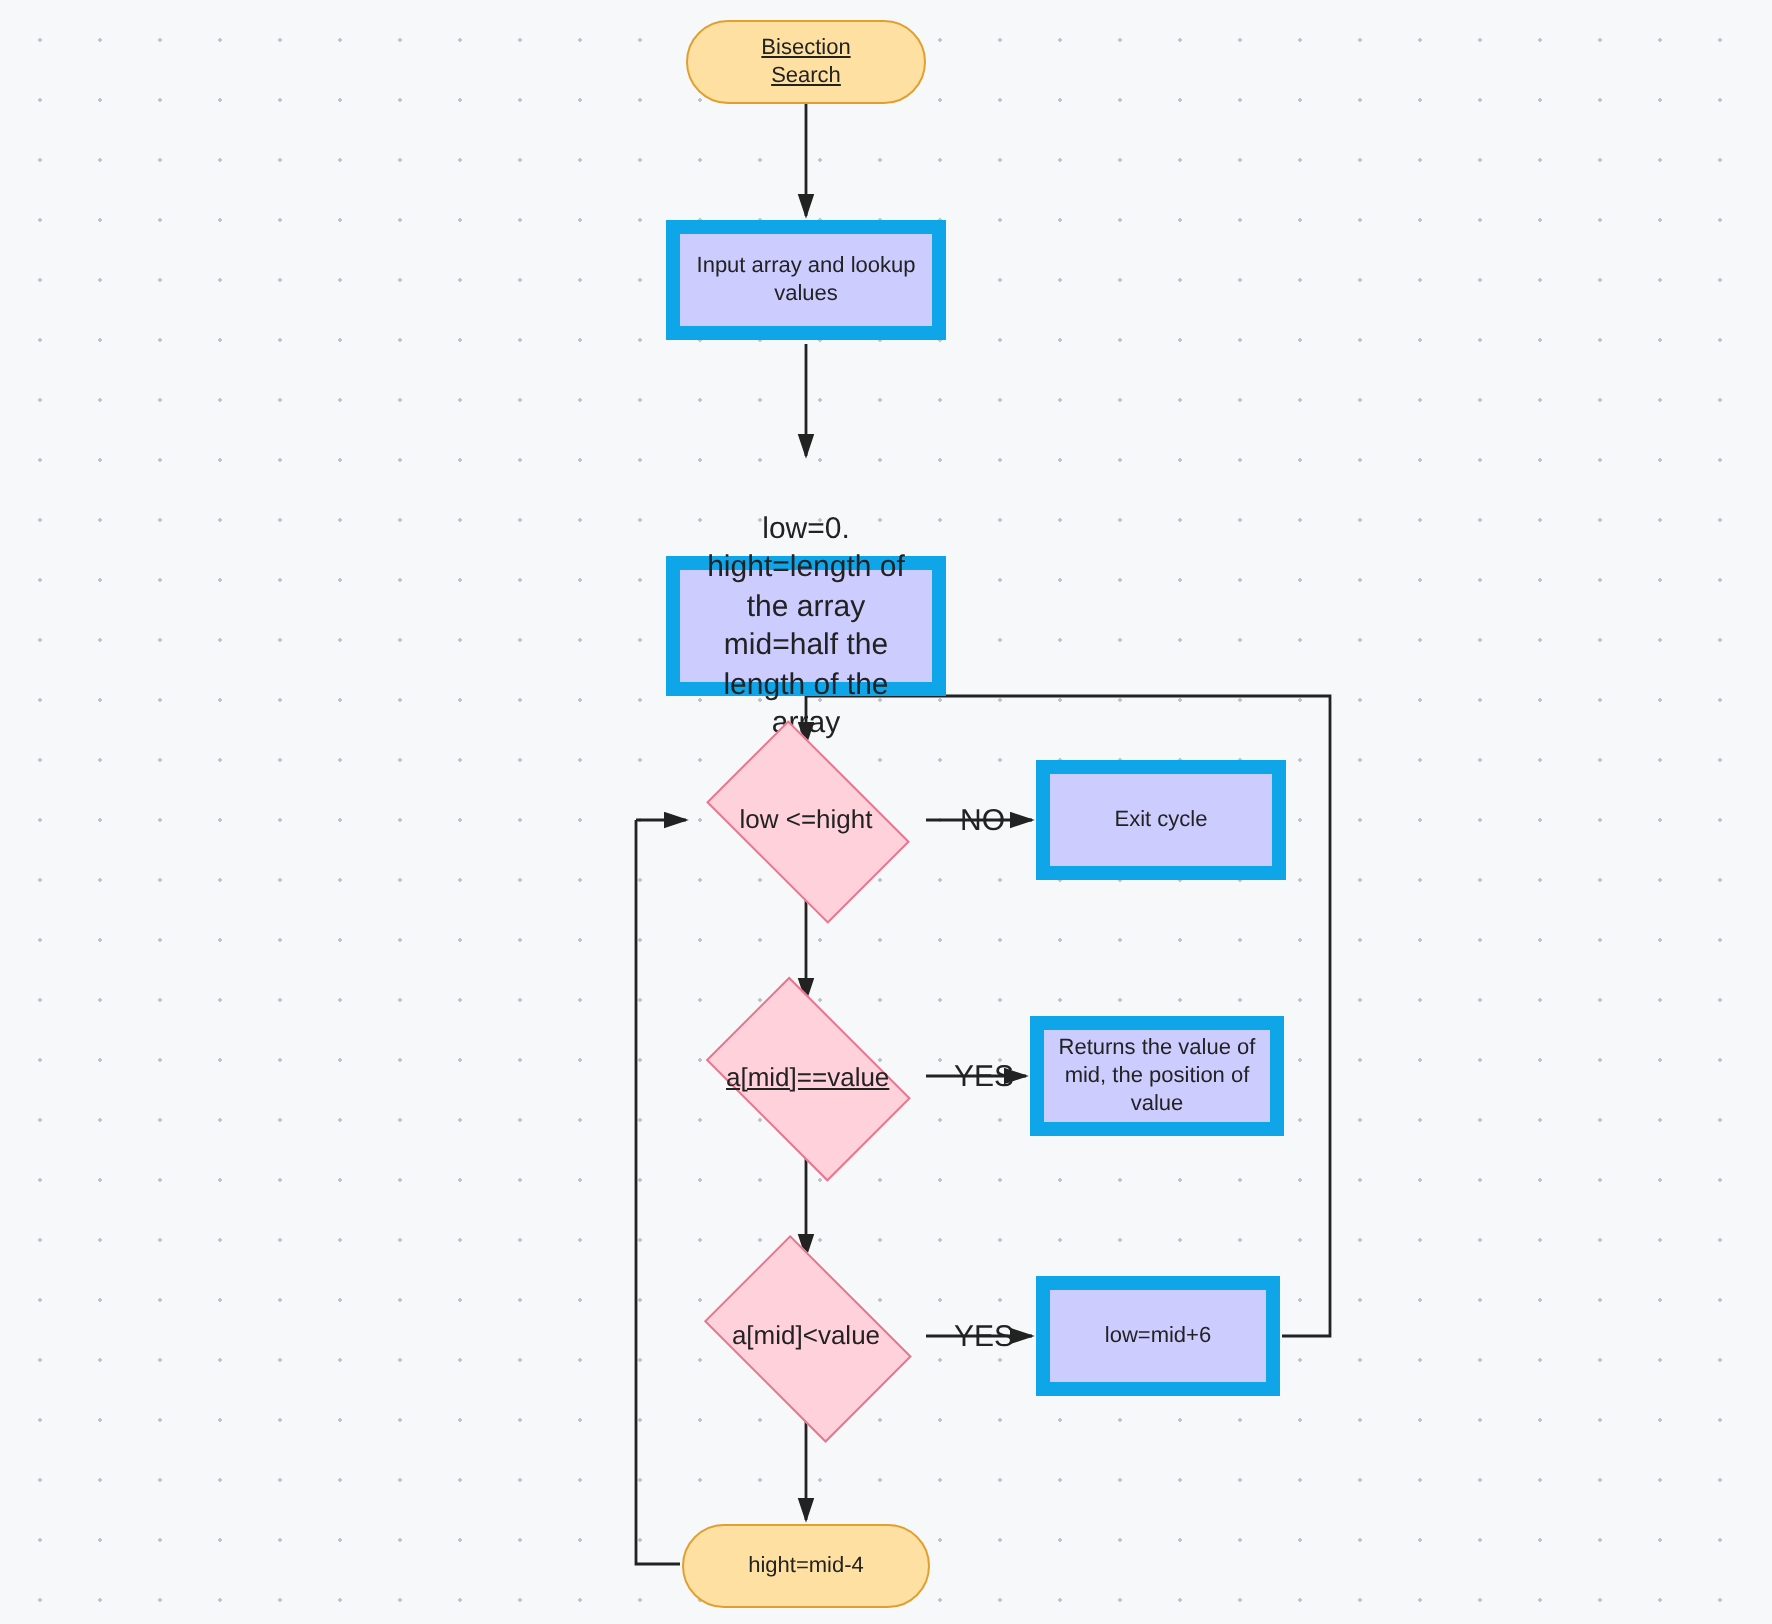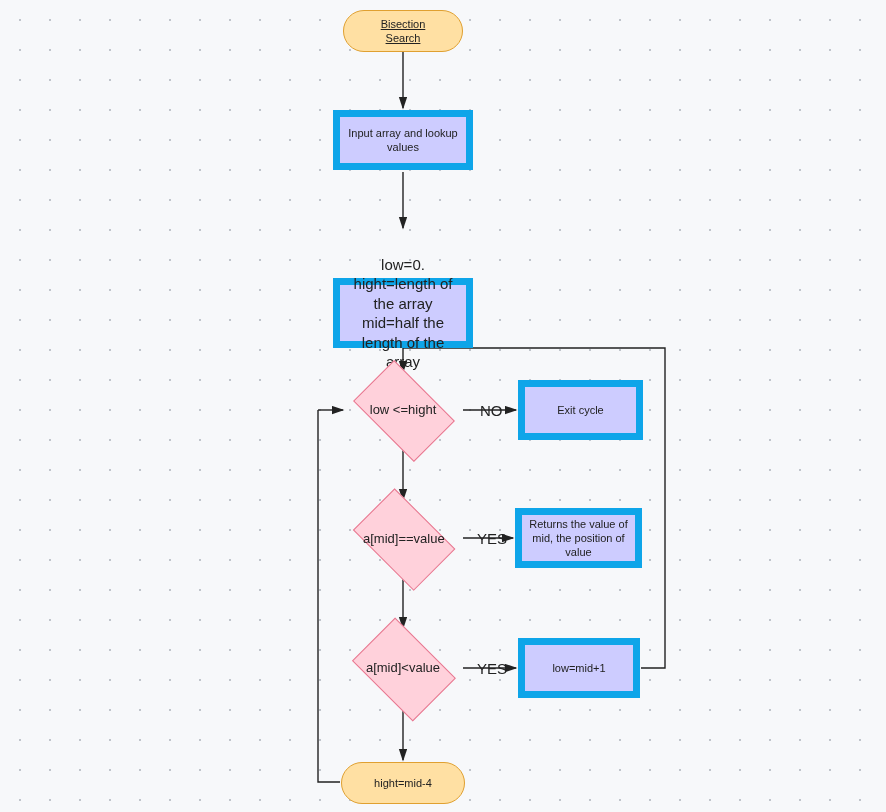--- a/index.html
+++ b/index.html
@@ -146,35 +146,35 @@
     <span class="decision-label">low &lt;=hight</span>
   </div>
   <div class="edge-label" style="left:480px; top:402px;">NO</div>
 
   <div class="node process" style="left:518px; top:380px; width:125px; height:60px;">
     <span>Exit cycle</span>
   </div>
 
   <div class="decision-wrap" style="left:343px; top:498px; width:120px; height:82px;">
     <div class="diamond-shape"></div>
-    <span class="decision-label" style="white-space:pre-line;">a[mid]==value</span>
+    <span class="decision-label" style="white-space:pre-line;text-decoration:underline;">a[mid]==value</span>
   </div>
   <div class="edge-label" style="left:477px; top:530px;">YES</div>
 
   <div class="node process" style="left:515px; top:508px; width:127px; height:60px;">
     <span>Returns the value of mid, the position of value</span>
   </div>
 
   <div class="decision-wrap" style="left:343px; top:626px; width:120px; height:84px;">
     <div class="diamond-shape"></div>
     <span class="decision-label" style="white-space:pre-line;">a[mid]&lt;value</span>
   </div>
   <div class="edge-label" style="left:477px; top:660px;">YES</div>
 
   <div class="node process" style="left:518px; top:638px; width:122px; height:60px;">
-    <span>low=mid+1</span>
+    <span>low=mid+6</span>
   </div>
 
   <div class="node terminator" style="left:341px; top:762px; width:124px; height:42px;">
     <span>hight=mid-4</span>
   </div>
 
 </div>
 
 </body></html>

